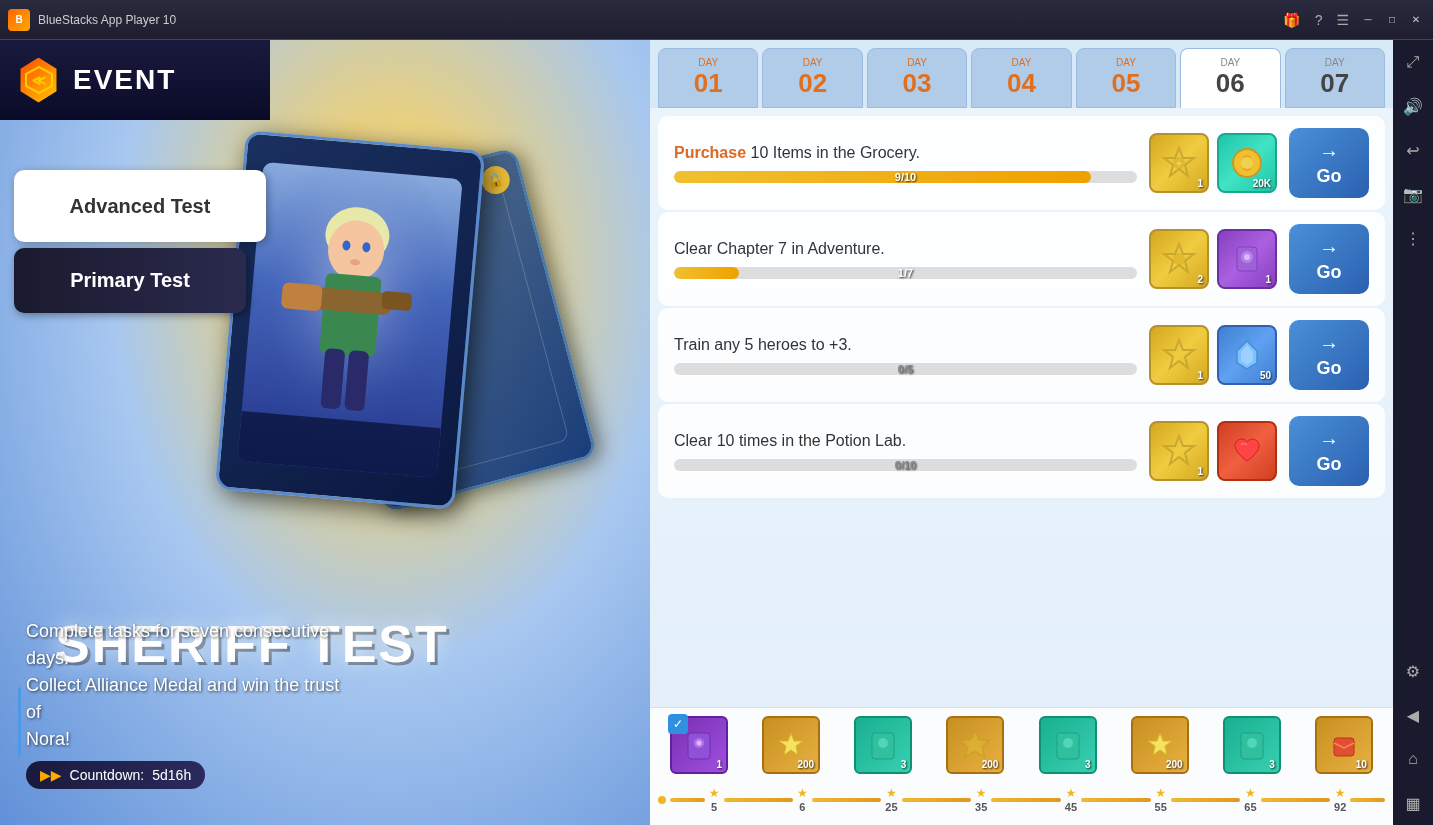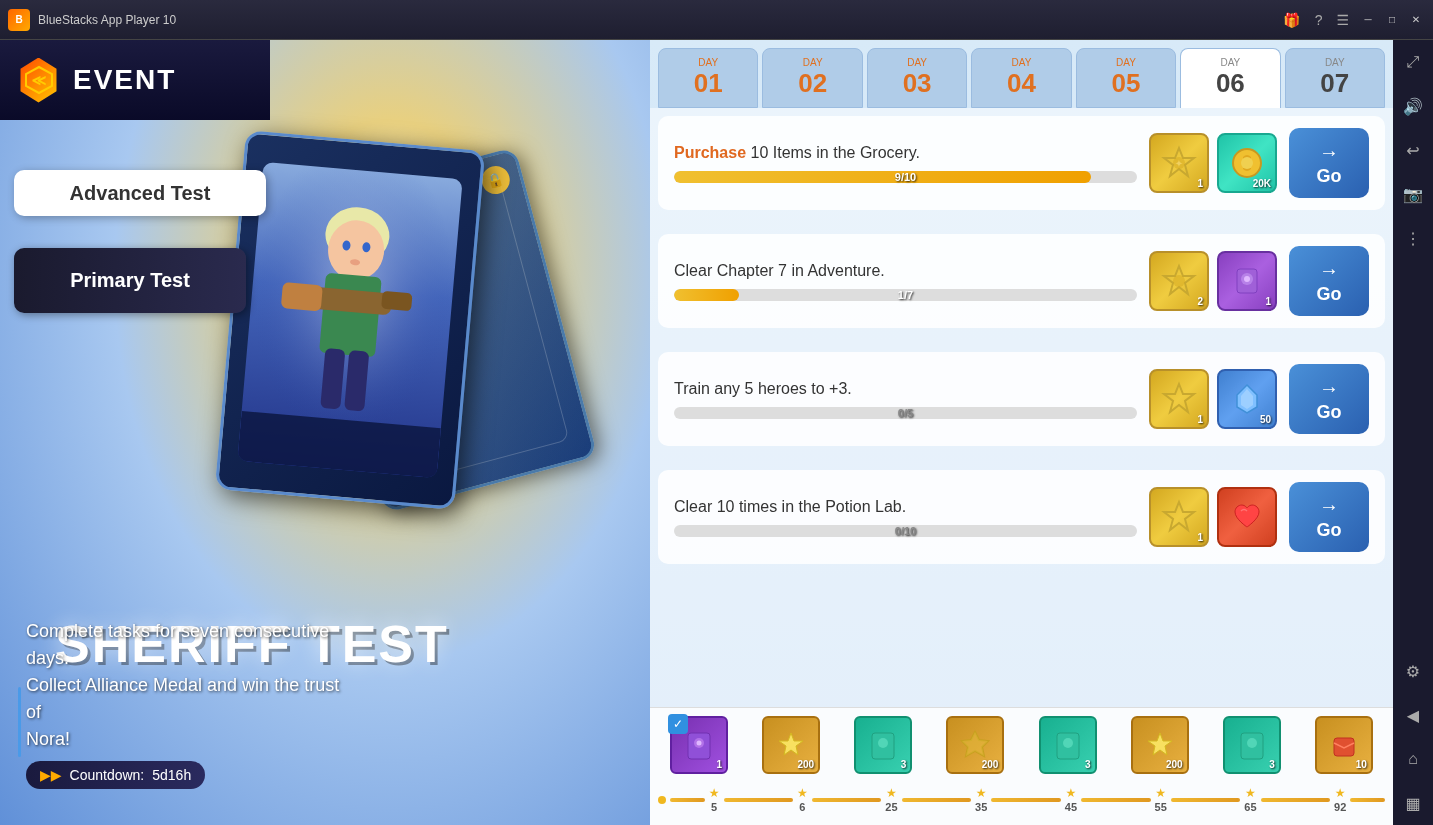--- a/index.html
+++ b/index.html
@@ -104,21 +104,21 @@
       font-weight: bold;
       letter-spacing: 2px;
     }
 
     
     .tab-advanced {
       position: absolute;
       top: 130px;
       left: 14px;
       width: 252px;
-      height: 46px;
+      height: 72px;
       background: white;
       border-radius: 10px;
       display: flex;
       align-items: center;
       justify-content: center;
       cursor: pointer;
       z-index: 10;
       box-shadow: 2px 2px 8px rgba(0,0,0,0.3);
     }
     .tab-advanced-label {
@@ -261,21 +261,20 @@
       flex-direction: column;
       position: relative;
     }
 
     
     .day-tabs {
       display: flex;
       background: transparent;
       padding: 8px 8px 0;
       gap: 4px;
-      justify-content: flex-end;
     }
     .day-tab {
       flex: 1;
       padding: 8px 4px;
       text-align: center;
       cursor: pointer;
       border-radius: 8px 8px 0 0;
       background: #b0cce8;
       border: 1px solid #9bbce0;
       display: flex;
@@ -302,21 +301,21 @@
     .day-tab-num.orange { color: #e07020; }
 
     
     .tasks-area {
       flex: 1;
       overflow-y: auto;
       padding: 8px;
       background: rgba(255,255,255,0.5);
       display: flex;
       flex-direction: column;
-      gap: 24px;
+      gap: 2px;
     }
 
     .task-row {
       background: rgba(255,255,255,0.85);
       border-radius: 10px;
       padding: 12px 16px;
       display: flex;
       align-items: center;
       gap: 12px;
       min-height: 90px;

